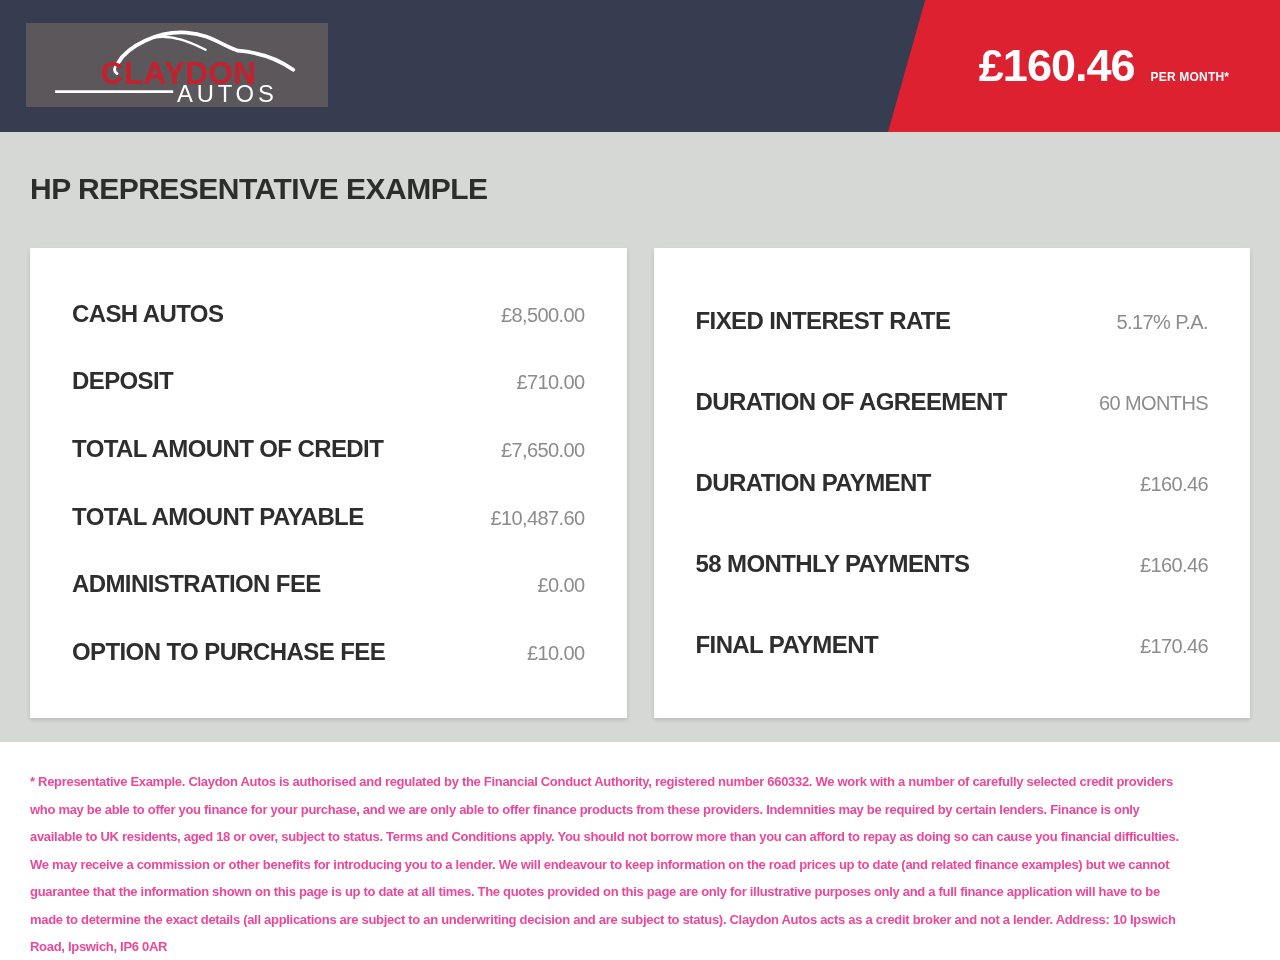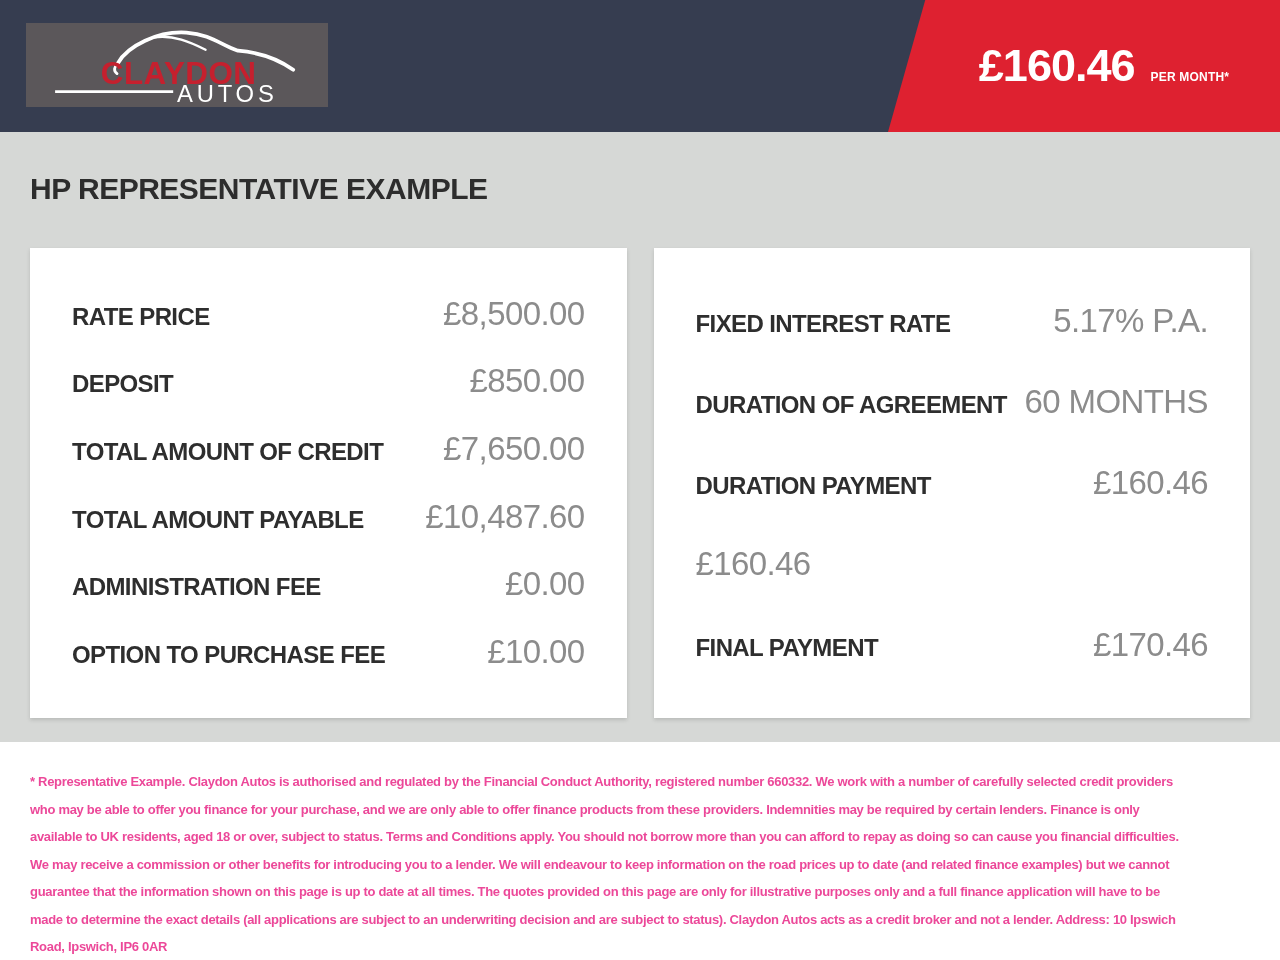--- a/index.html
+++ b/index.html
@@ -82,21 +82,21 @@
     justify-content: space-between;
     align-items: baseline;
   }
   .finance-label {
     font-size: 24px;
     font-weight: 700;
     color: #2e2e2e;
     letter-spacing: -0.6px;
   }
   .finance-value {
-    font-size: 33px;
+    font-size: 20px;
     font-weight: 400;
     color: #8c8c8c;
     letter-spacing: -0.6px;
   }
 
   
   .footer {
     background: #ffffff;
     height: 218px;
     padding: 26px 98px 0 30px;
@@ -135,26 +135,26 @@
     </div>
   </div>
 
   <div class="content">
     <h1 class="page-title">HP REPRESENTATIVE EXAMPLE</h1>
 
     <div class="cards">
 
       <div class="card">
         <div class="finance-row">
-          <span class="finance-label">RATE PRICE</span>
+          <span class="finance-label">CASH AUTOS</span>
           <span class="finance-value">£8,500.00</span>
         </div>
         <div class="finance-row">
           <span class="finance-label">DEPOSIT</span>
-          <span class="finance-value">£850.00</span>
+          <span class="finance-value">£710.00</span>
         </div>
         <div class="finance-row">
           <span class="finance-label">TOTAL AMOUNT OF CREDIT</span>
           <span class="finance-value">£7,650.00</span>
         </div>
         <div class="finance-row">
           <span class="finance-label">TOTAL AMOUNT PAYABLE</span>
           <span class="finance-value">£10,487.60</span>
         </div>
         <div class="finance-row">
@@ -174,20 +174,21 @@
         </div>
         <div class="finance-row">
           <span class="finance-label">DURATION OF AGREEMENT</span>
           <span class="finance-value">60 MONTHS</span>
         </div>
         <div class="finance-row">
           <span class="finance-label">DURATION PAYMENT</span>
           <span class="finance-value">£160.46</span>
         </div>
         <div class="finance-row">
+          <span class="finance-label">58 MONTHLY PAYMENTS</span>
           <span class="finance-value">£160.46</span>
         </div>
         <div class="finance-row">
           <span class="finance-label">FINAL PAYMENT</span>
           <span class="finance-value">£170.46</span>
         </div>
       </div>
 
     </div>
   </div>

